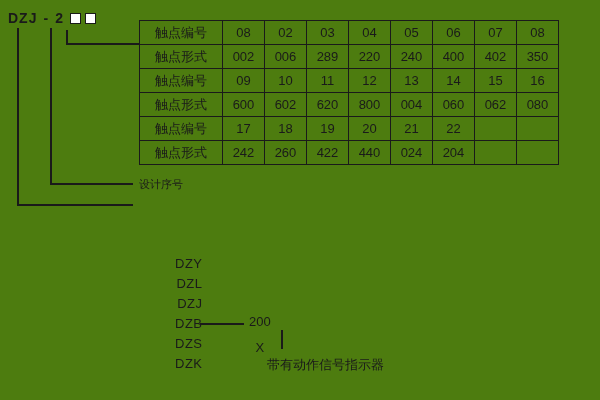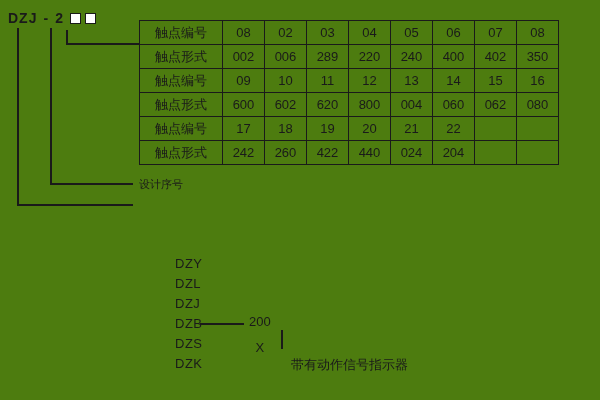--- a/index.html
+++ b/index.html
@@ -37,28 +37,28 @@
     white-space:nowrap; overflow:hidden;
   }
   .spec-table th { width:82px; }
   .spec-table td { width:41px; }
   
   .callout { position:absolute; font-size:11px; line-height:15px; white-space:nowrap; }
   .callout-design { left:139px; top:177px; }
   .callout-relay  { left:139px; top:200px; }
   
   .model-list { position:absolute; left:175px; top:254px; font-size:13px; }
-  .model-list .item { height:20px; line-height:20px; letter-spacing:0.5px; }
+  .model-list .item { height:20px; line-height:20px; letter-spacing:0.5px;text-align:right; }
   .dzb-line  { left:200px; top:323px; width:44px;  height:1.5px; }
   .dzb-value {
     position:absolute; left:249px; top:314px; height:20px;
     display:flex; align-items:center; gap:11px; font-size:13px;flex-direction:column;
   }
   .indicator-line { left:281px; top:330px; width:1.5px; height:19px; }
-  .indicator-note { position:absolute; left:267px; top:356px; font-size:13px; white-space:nowrap;margin-left:24px; }
+  .indicator-note { position:absolute; left:267px; top:356px; font-size:13px; white-space:nowrap; }
 </style>
 </head>
 <body>
 
 <div class="canvas">
 
   <div class="model-header">
     <span>DZJ</span>
     <span>-</span>
     <span>2</span>

